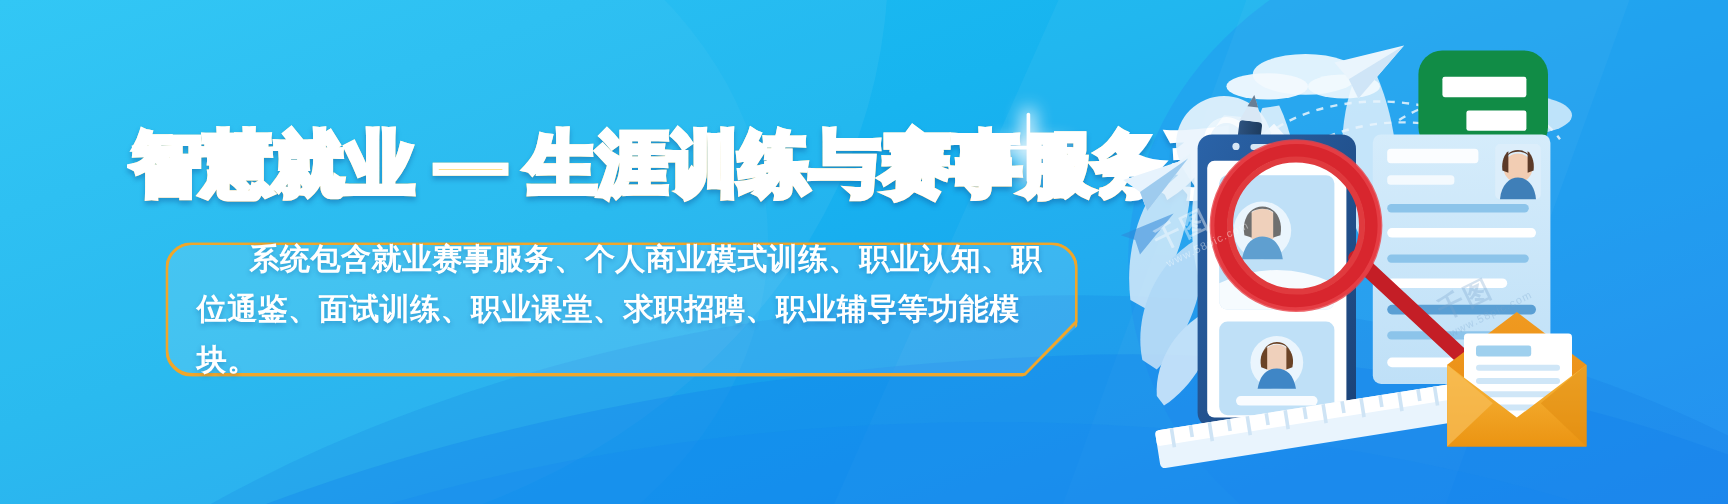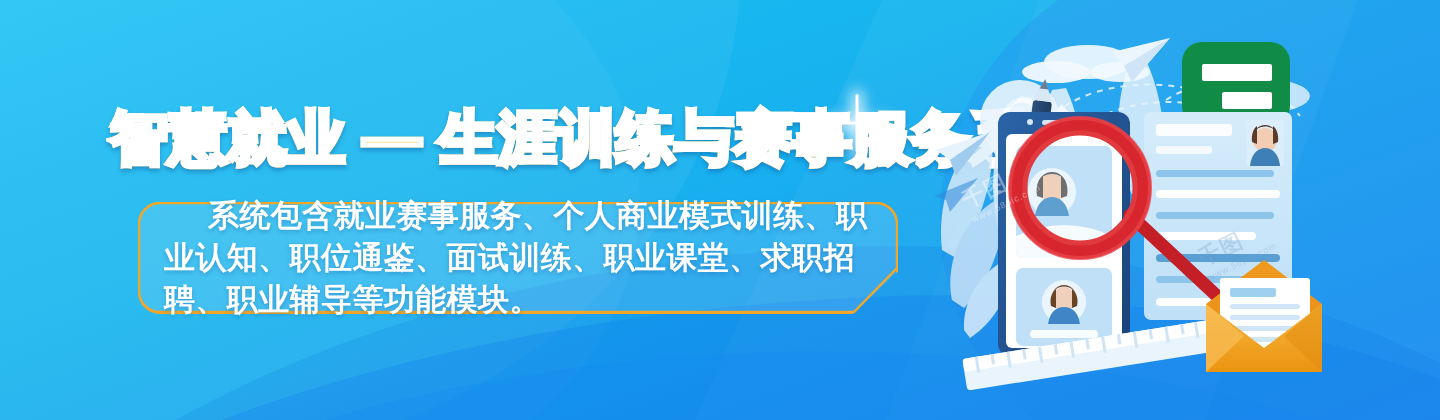--- a/index.html
+++ b/index.html
@@ -135,21 +135,21 @@
     width:760px; height:112px;
     pointer-events:none;
   }
   .subpanel-border svg{ width:100%; height:100%; display:block; }
   .subtext{
     position:absolute;
     left:150px; top:206px;
     width:742px; height:104px;
     display:flex; align-items:center;
     color:#ffffff;
-    font-size:31px;
+    font-size:25px;
     font-weight:700;
     line-height:42px;
     text-indent:44px;
     letter-spacing:.4px;
     text-shadow:0 2px 4px rgba(9,70,140,.3);
     padding:0 14px;
   }
 
   
   .illus{

